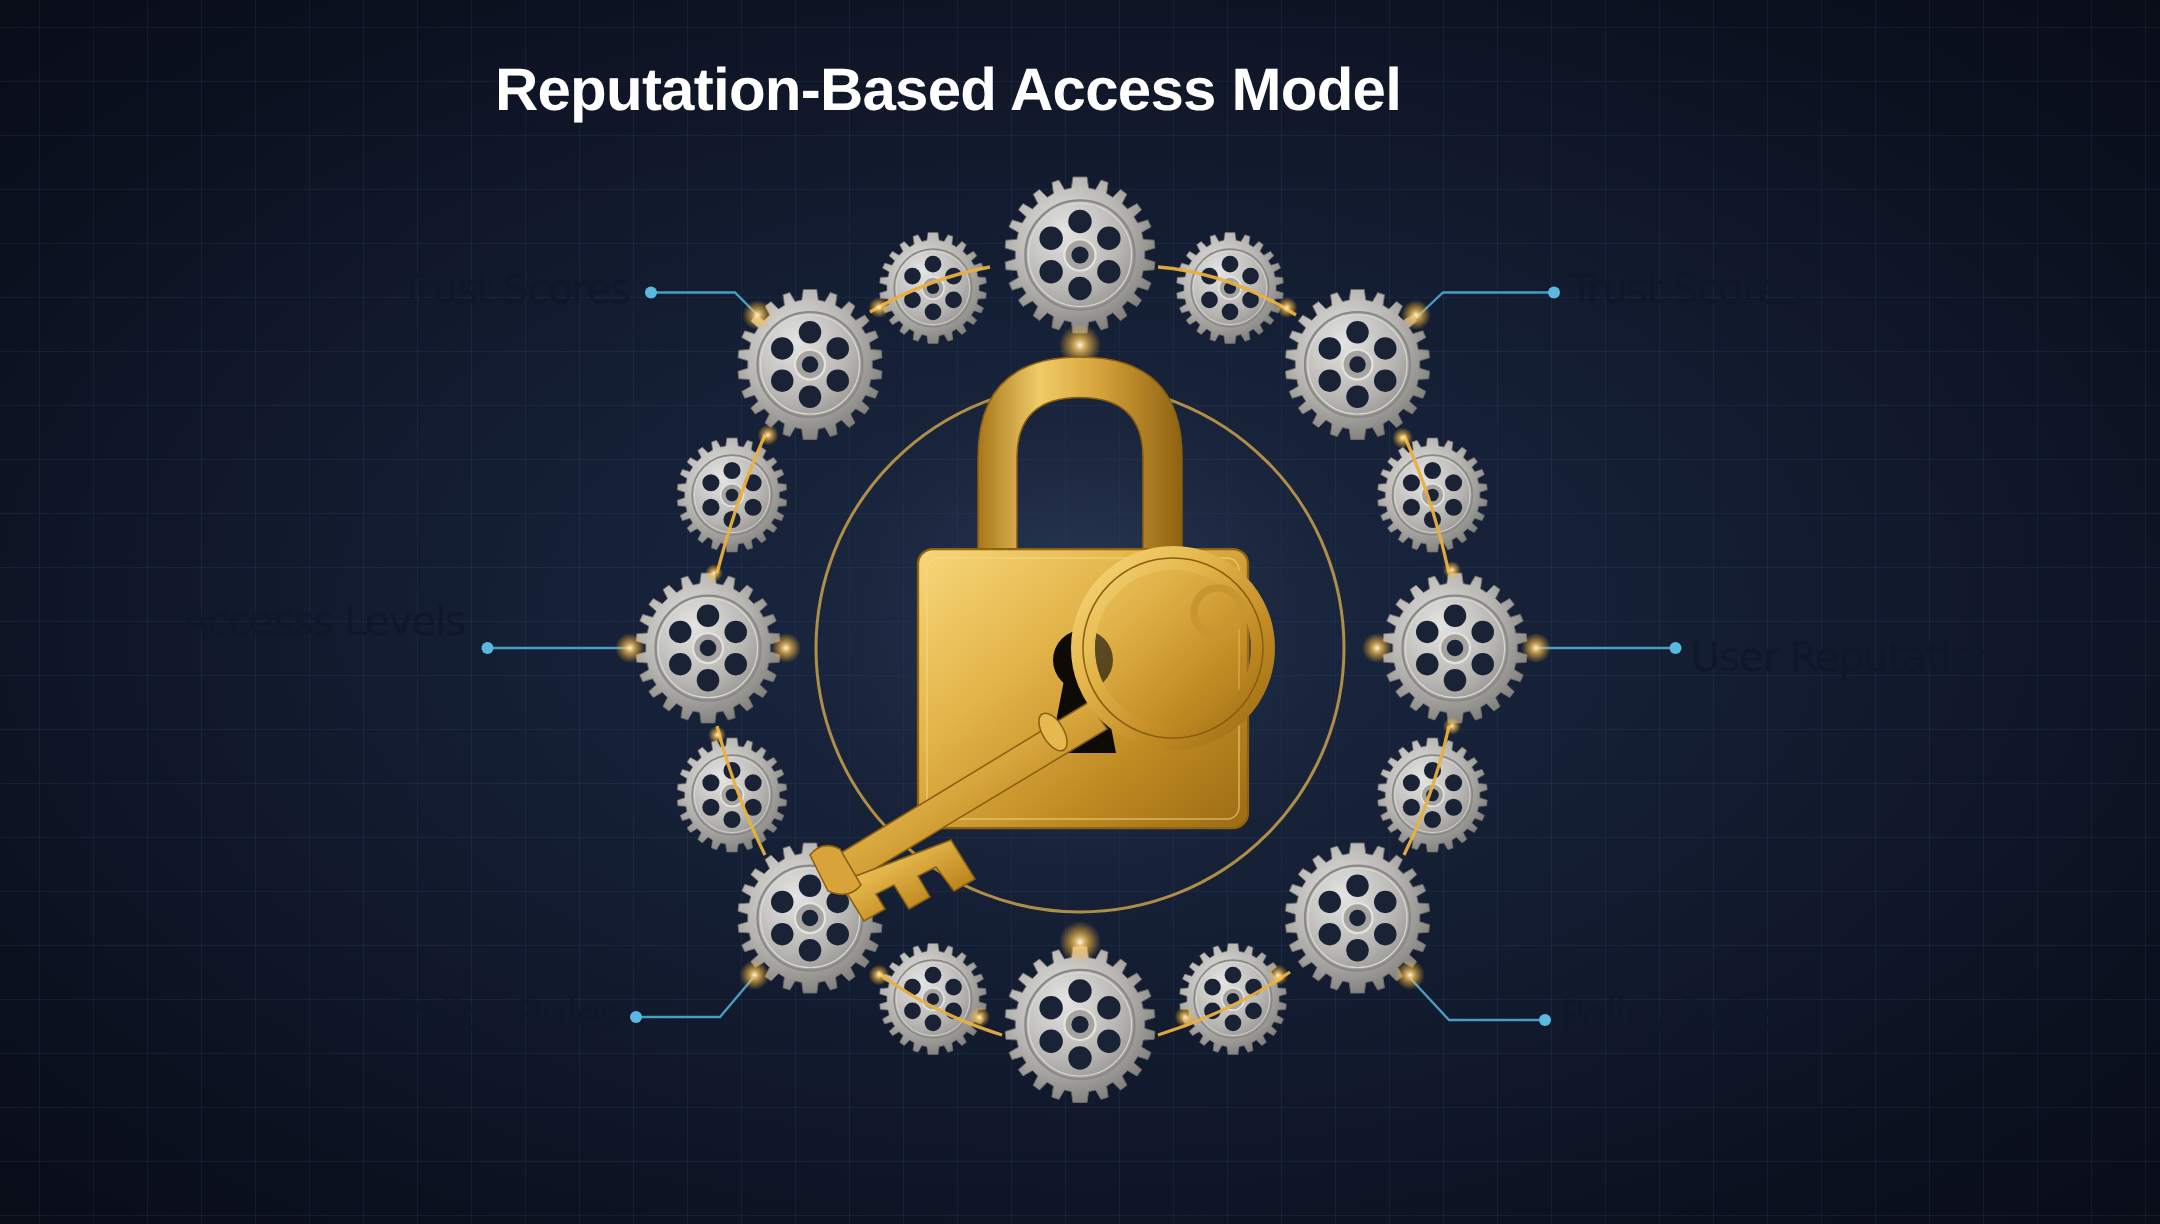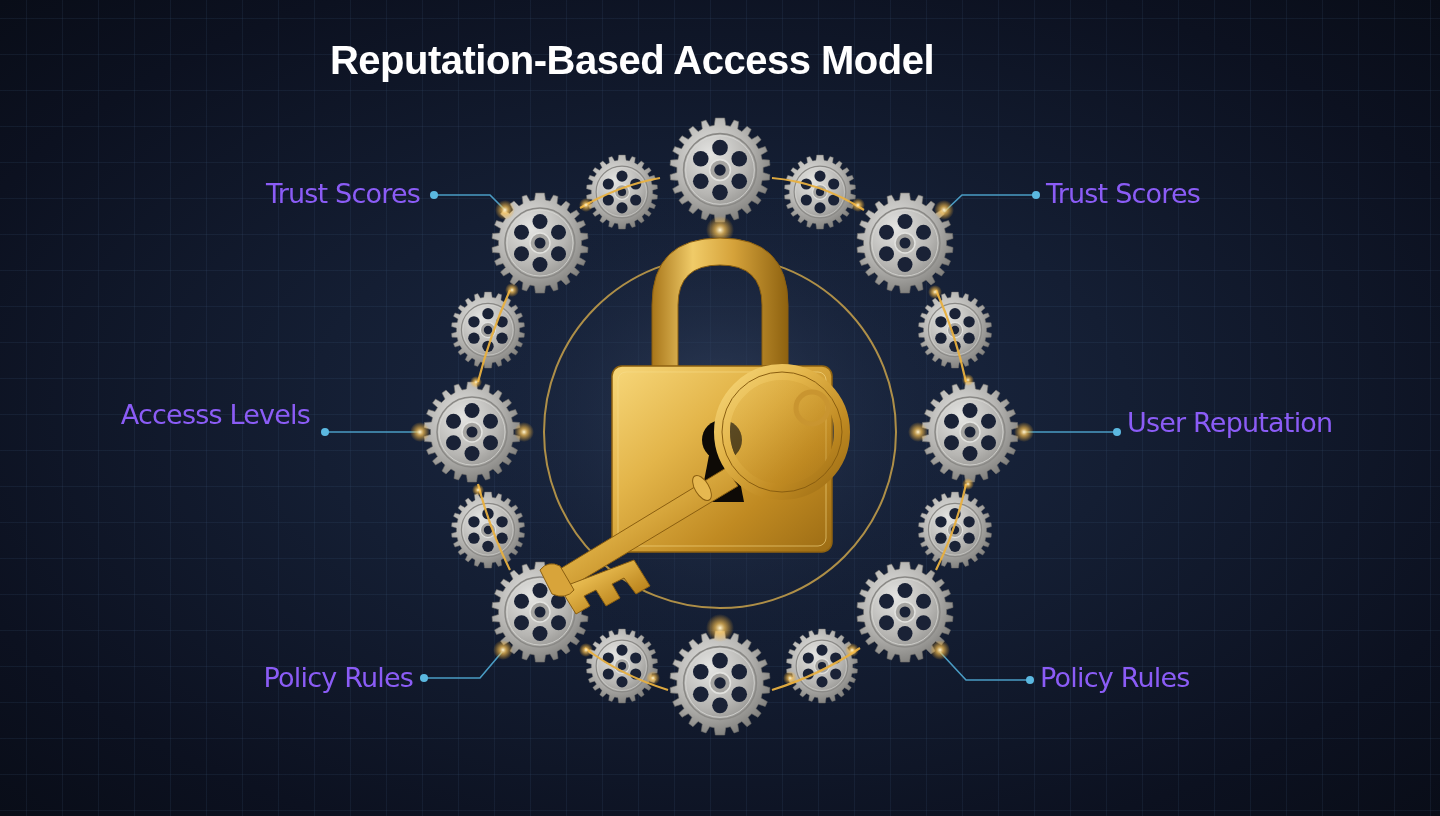--- a/index.html
+++ b/index.html
@@ -16,21 +16,21 @@
     background-size: 36px 36px;
     background-position: 26px 18px;
   }
   .title {
     position: absolute; top: 38px; left: 0; width: 1264px; text-align: center;
     color: #ffffff; font-weight: bold; font-size: 40px; letter-spacing: -0.5px;
     font-family: "Liberation Sans", sans-serif;
   }
   svg.stage { position: absolute; left: 0; top: 0; }
   .label {
-    position: absolute; color: #8b5cf6; font-size: 27px;
+    position: absolute; color: #0f172a; font-size: 27px;
     font-family: "DejaVu Sans", sans-serif; letter-spacing: -0.8px; white-space: nowrap;
   }
   .label.left { text-align: right; }
 </style>
 </head>
 <body>
 
 <div class="grid"></div>
 
 <div class="title">Reputation-Based Access Model</div>
@@ -176,15 +176,15 @@
     <circle cx="782" cy="432" r="60" fill="none" stroke="url(#goldGrad)" stroke-width="16"></circle>
     <circle cx="782" cy="432" r="52" fill="url(#goldGrad)" opacity="0.35"></circle>
     <circle cx="782" cy="432" r="60" fill="none" stroke="#8a5e10" stroke-width="1"></circle>
     <circle cx="812" cy="408" r="16" fill="none" stroke="#c99530" stroke-width="5"></circle>
   </g>
 </svg>
 
 <div class="label left" style="right:1020px; top:178px;">Trust Scores</div>
 <div class="label" style="left:1046px; top:178px;">Trust Scores</div>
 <div class="label left" style="right:1130px; top:399px;">Accesss Levels</div>
-<div class="label" style="left:1127px; top:407px;">User Reputation</div>
+<div class="label" style="left:1127px; top:423px;">User Reputation</div>
 <div class="label left" style="right:1027px; top:662px;">Policy Rules</div>
 <div class="label" style="left:1040px; top:662px;">Policy Rules</div>
 
 </body></html>

